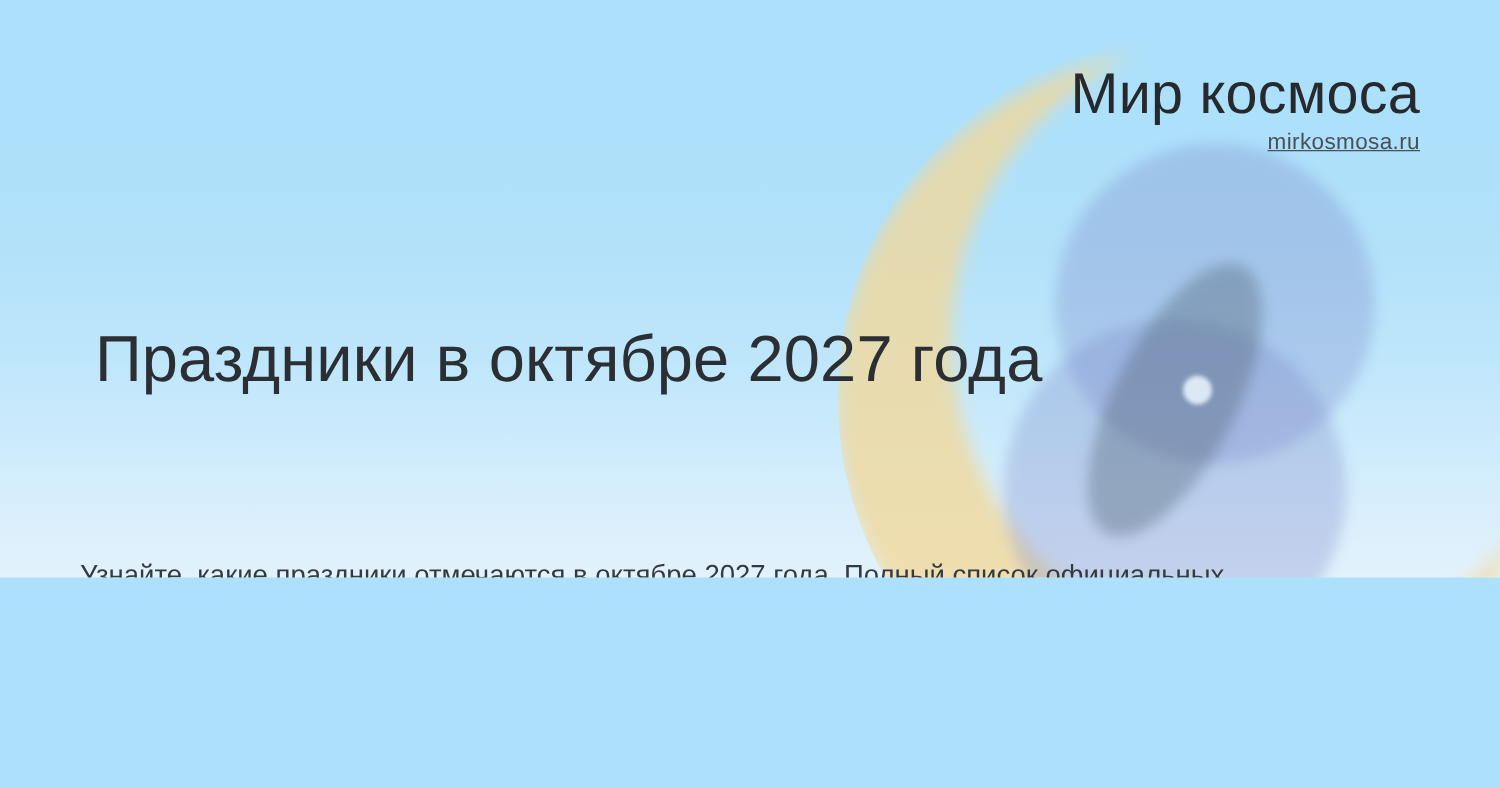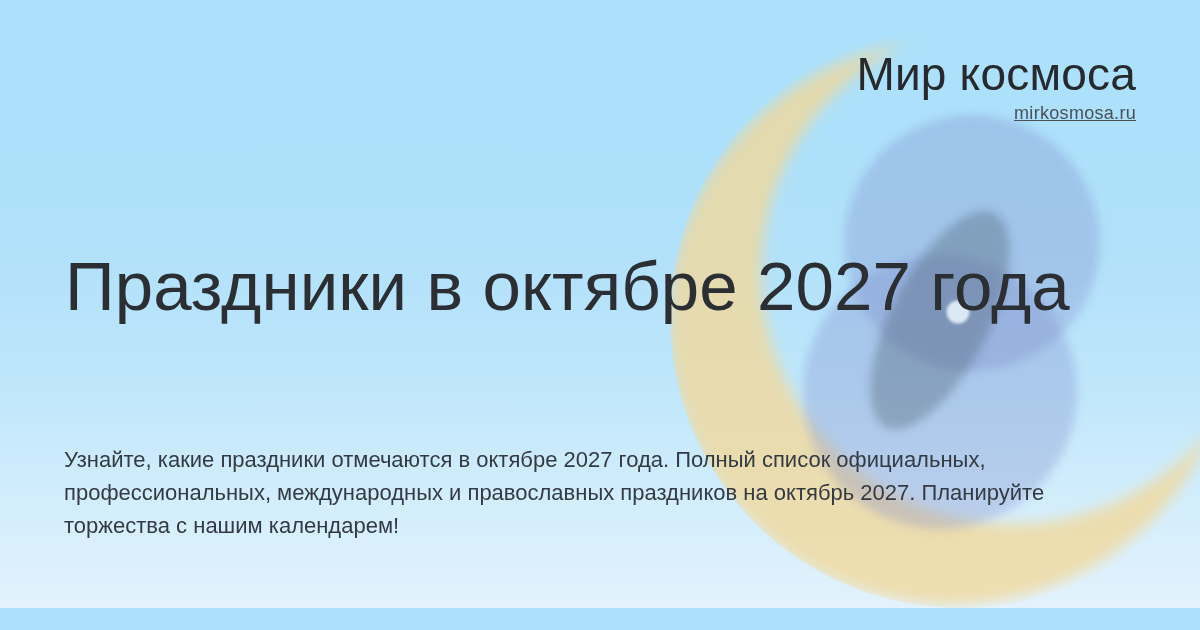--- a/index.html
+++ b/index.html
@@ -11,21 +11,21 @@
     width: 1200px;
     height: 630px;
     overflow: hidden;
     font-family: "Liberation Sans", "DejaVu Sans", sans-serif;
     background: #ADE0FA;
   }
 
   #card {
     position: relative;
     width: 1200px;
-    height: 608px;
+    height: 462px;
     overflow: hidden;
     background: linear-gradient(to bottom,
                 #ADE0FA 0%,
                 #ADE0FA 24%,
                 #B2E1FA 42%,
                 #BEE6FB 62%,
                 #D2EDFC 82%,
                 #E3F2FC 100%);
   }
 
@@ -65,22 +65,22 @@
     letter-spacing: 0.3px;
     white-space: nowrap;
     text-decoration: underline;
   }
 
   
   #headline {
     position: absolute;
     left: 64px;
     top: 247px;
-    margin: 1px;
-    font-size: 69px;
+    margin: 12px;
+    font-size: 52px;
     font-weight: 400;
     line-height: 1.12;
     color: #2b2f34;
     letter-spacing: 0.1px;
     white-space: nowrap;
   }
 
   
   #description {
     position: absolute;

